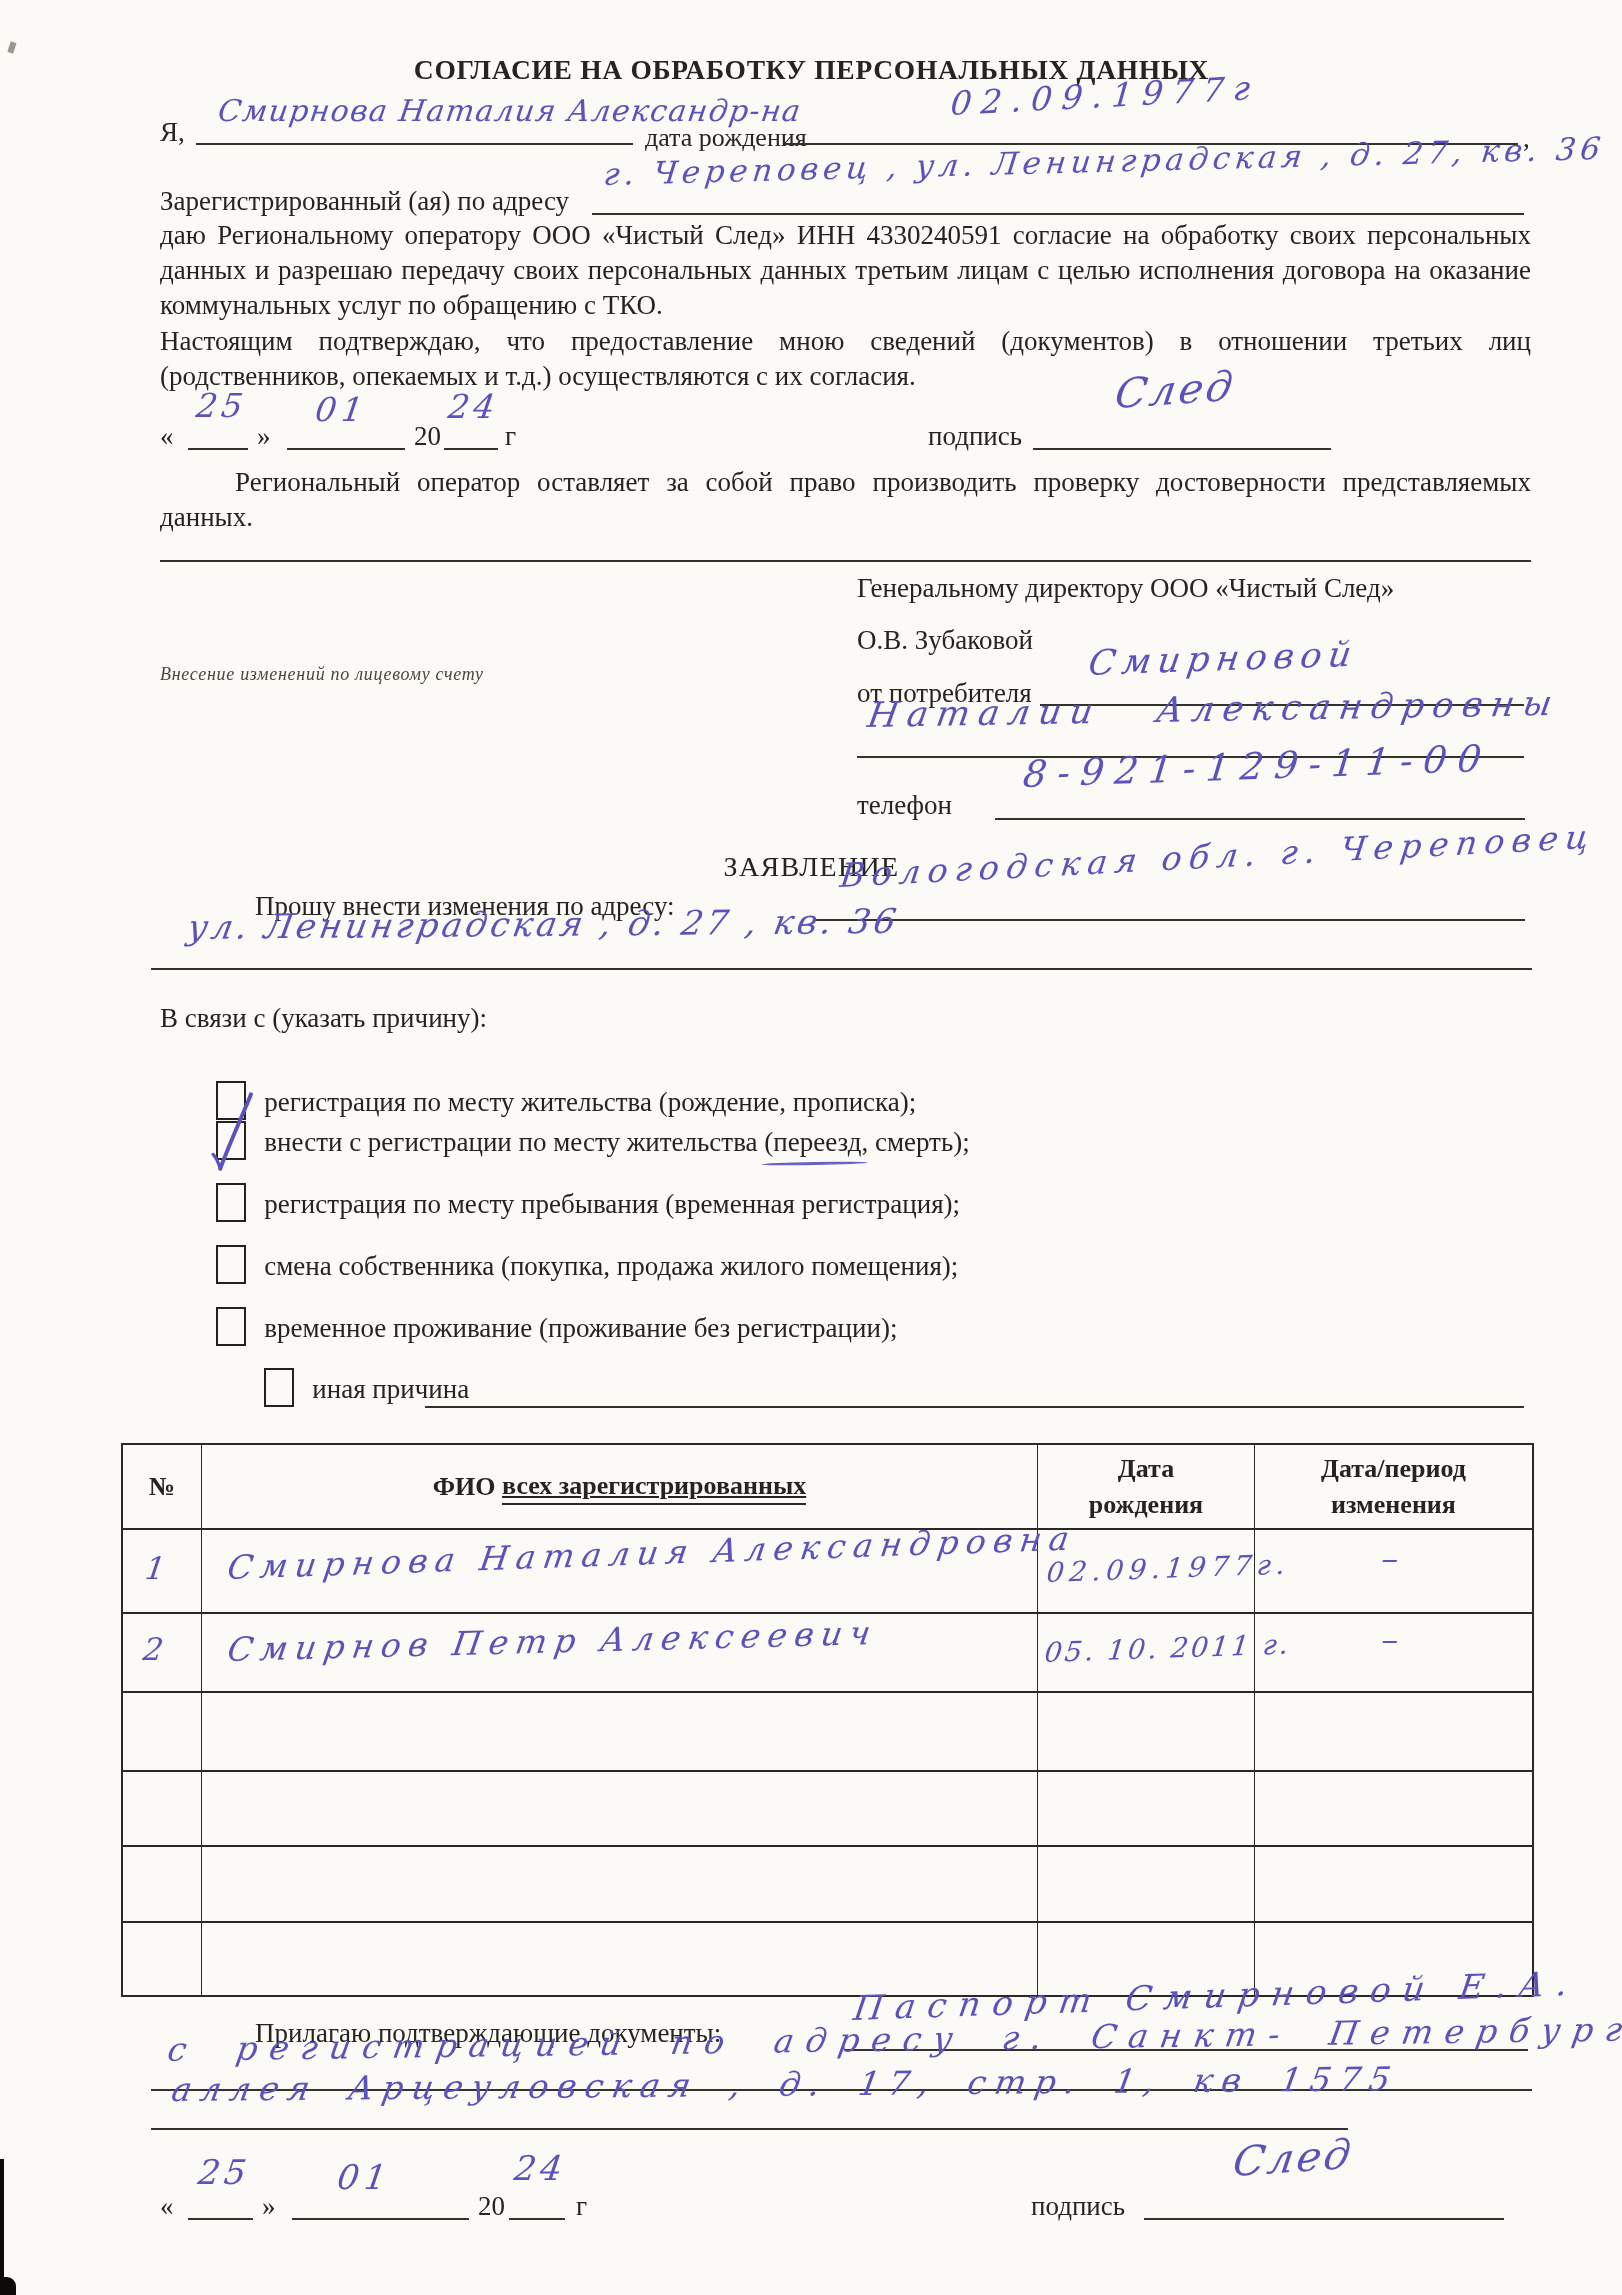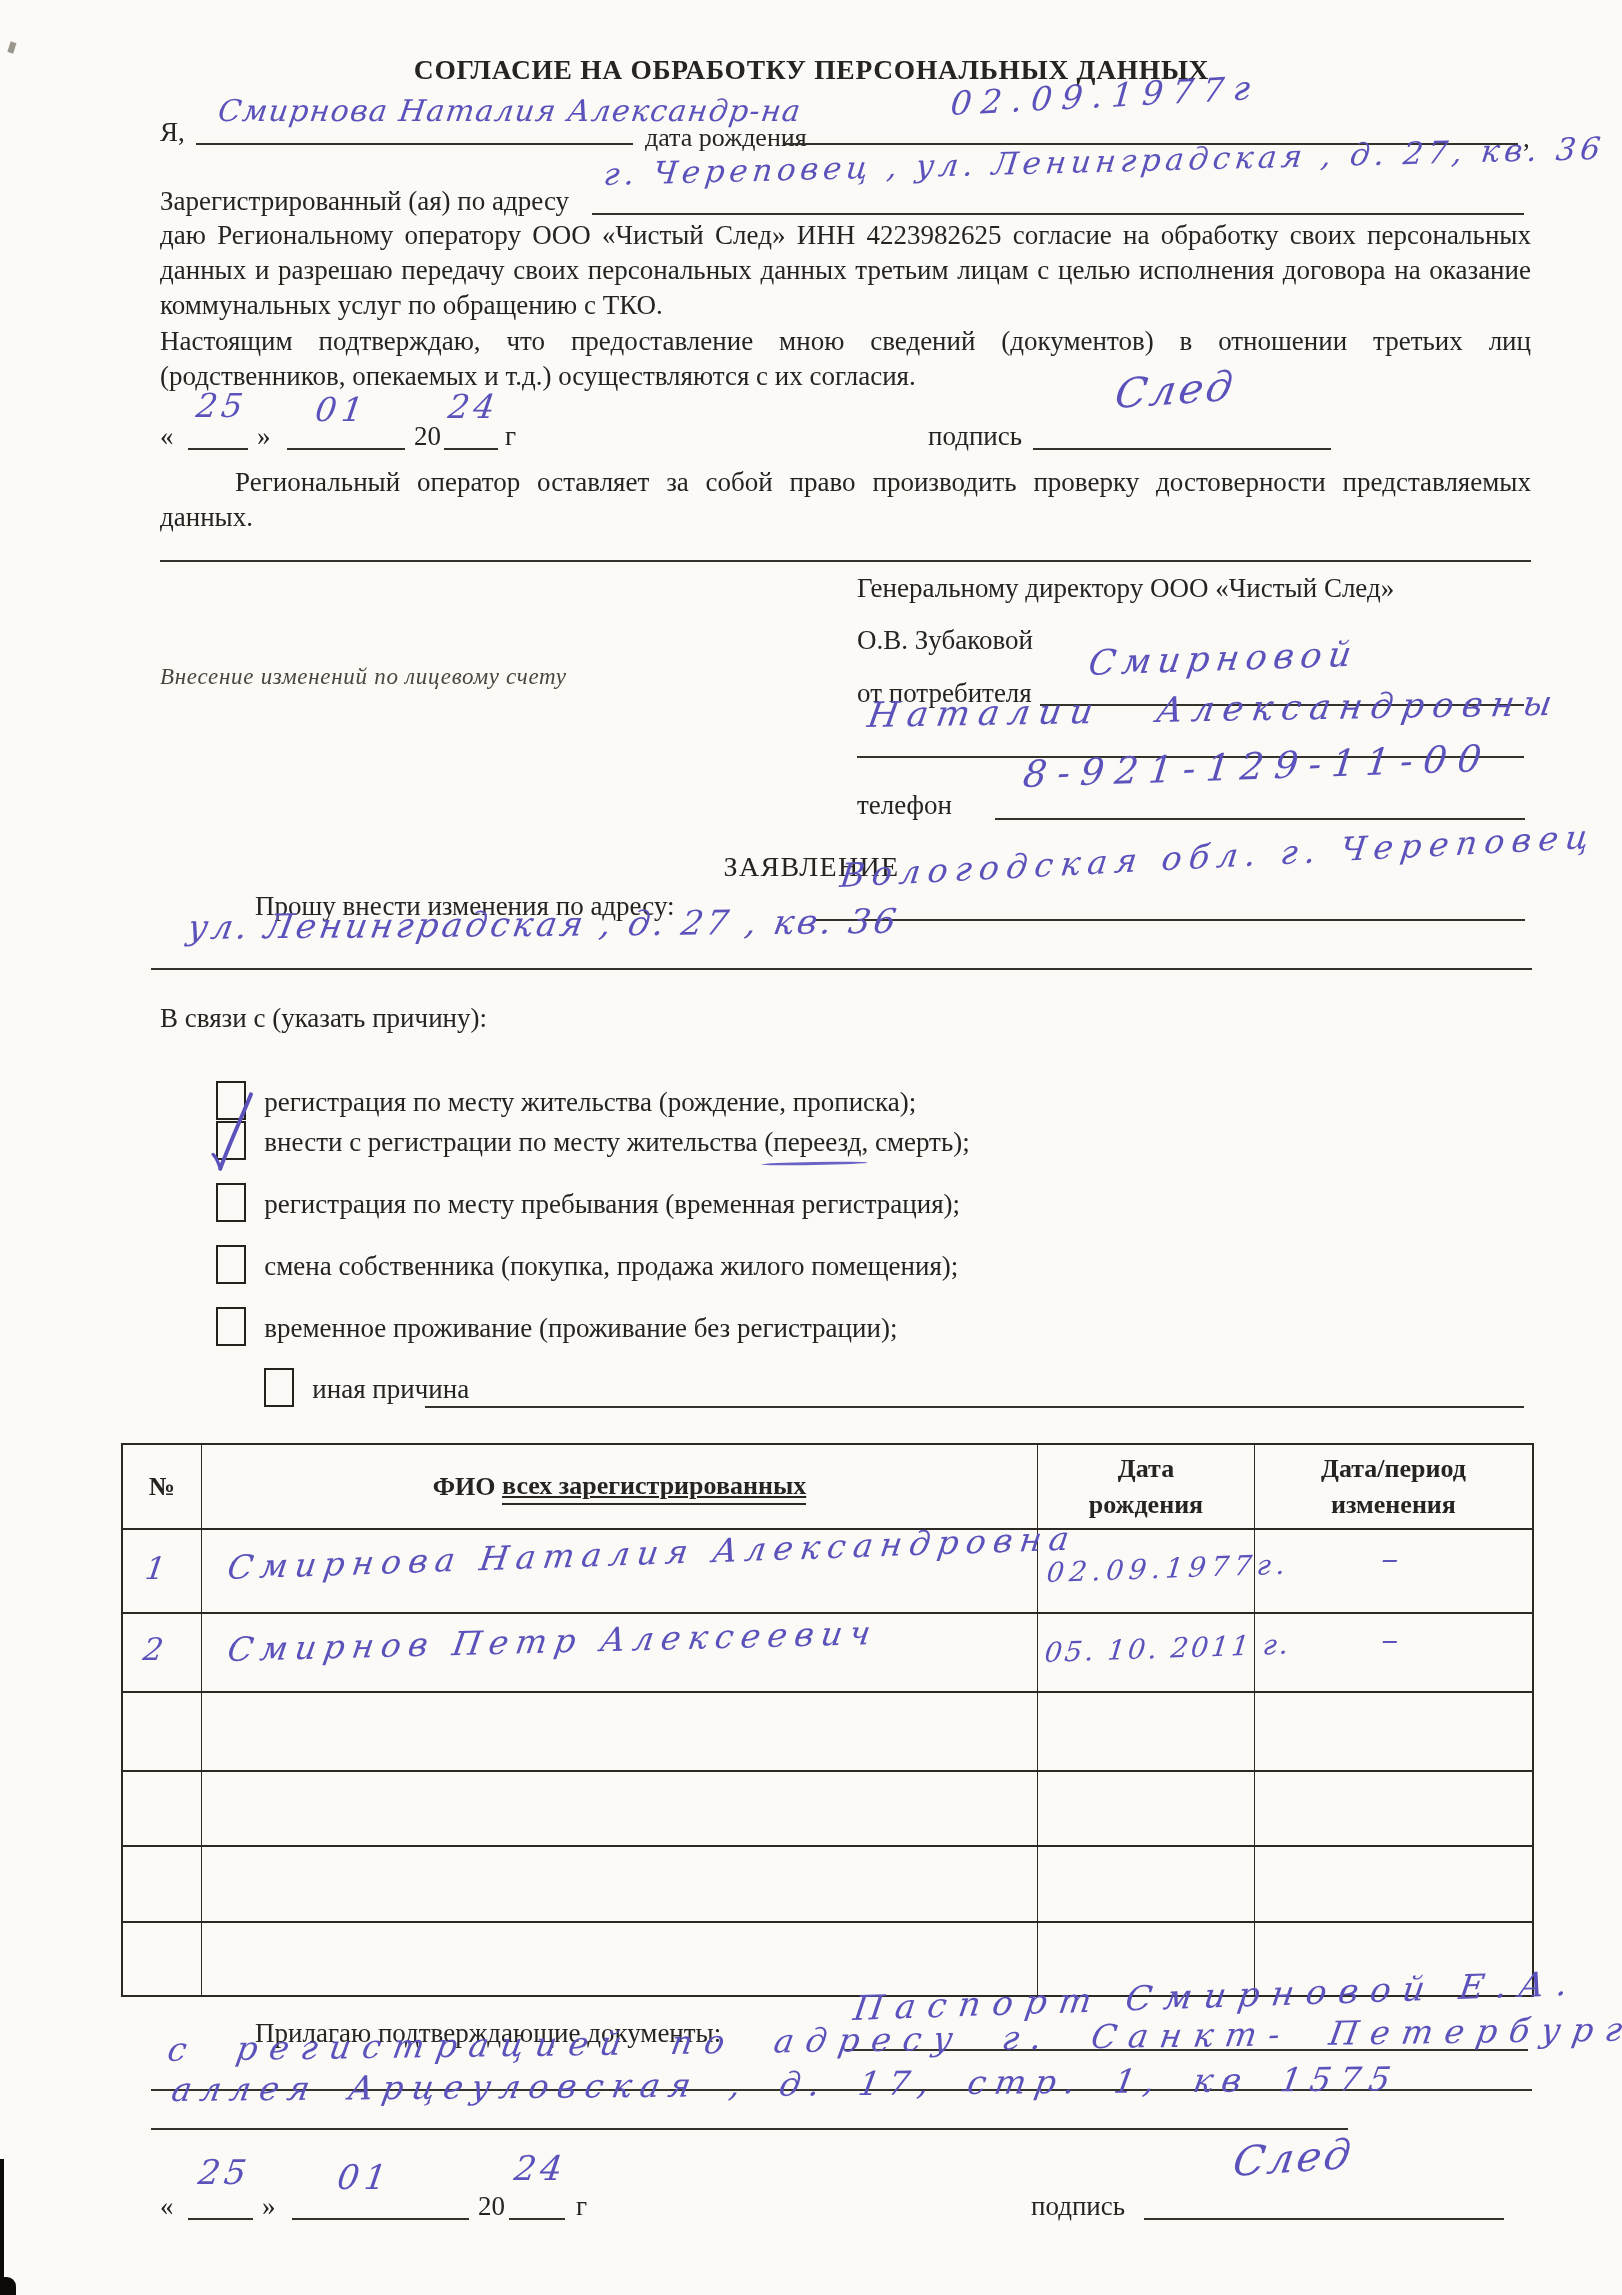--- a/index.html
+++ b/index.html
@@ -5,21 +5,21 @@
   html,body{margin:0;padding:0;background:#e8e6e0;}
   .page{position:relative;width:1623px;height:2295px;background:#fbfaf6;overflow:hidden;
         font-family:"Liberation Serif", serif;color:#262320;}
   .pt{position:absolute;font-size:27px;line-height:1.25;white-space:nowrap;}
   .title{position:absolute;top:54px;left:0;width:1623px;text-align:center;
          font-size:27.5px;font-weight:bold;letter-spacing:0.7px;}
   .just{white-space:normal;text-align:justify;text-align-last:justify;}
   .uline{position:absolute;height:0;border-bottom:2px solid #35322c;}
   .hw{position:absolute;font-family:"DejaVu Serif", serif;font-style:italic;
       color:#5b53bb;white-space:nowrap;transform:skewX(-8deg);transform-origin:left bottom;}
-  .note{position:absolute;font-size:23px;font-style:italic;color:#4a463f;letter-spacing:0.7px;}
+  .note{position:absolute;font-size:18px;font-style:italic;color:#4a463f;letter-spacing:0.7px;}
   .h2{position:absolute;left:0;width:1623px;text-align:center;font-size:28px;letter-spacing:1.3px;}
   .cb-row{position:absolute;left:216px;display:flex;align-items:flex-start;}
   .cb-box{width:26px;height:35px;border:2px solid #25221e;background:transparent;flex:0 0 auto;}
   .cb-label{font-size:27px;line-height:1.2;margin-left:18.3px;white-space:nowrap;padding-top:5.2px;}
   .blue-u{position:relative;margin-top:48px;}
   .blue-u::after{content:"";position:absolute;left:-2.6px;right:1.3px;bottom:-7.9px;height:2.6px;
                  background:#6a62c6;border-radius:50%;transform:rotate(-1deg);}
   .check-svg{position:absolute;left:-9.2px;top:-34px;width:50px;height:85px;}
   
   .rtable{position:absolute;left:121px;top:1443px;width:1409px;border:2px solid #2c2823;}
@@ -53,21 +53,21 @@
   <span class="hw" style="left:216px;top:93px;font-size:30px;letter-spacing:1.3px;">Смирнова Наталия Александр-на</span>
   <span class="pt" style="left:645px;top:122px;font-size:26px;">дата рождения</span>
   <div class="uline" style="left:785px;top:143px;width:733px;"></div>
   <span class="hw" style="left:949px;top:84px;font-size:33px;letter-spacing:9.2px;transform:skewX(-8deg) rotate(-3deg);">02.09.1977г</span>
   <span class="pt" style="left:1523px;top:122px;">,</span>
 
   <span class="pt" style="left:160px;top:185px;">Зарегистрированный (ая) по адресу</span>
   <div class="uline" style="left:592px;top:213px;width:932px;"></div>
   <span class="hw" style="left:602px;top:156px;font-size:31px;letter-spacing:4.6px;transform:skewX(-8deg) rotate(-1.5deg);">г. Череповец , ул. Ленинградская , д. 27, кв. 36</span>
 
-  <div class="pt just" style="left:160px;top:219px;width:1371px;">даю Региональному оператору ООО «Чистый След» ИНН 4223982625 согласие на обработку своих персональных</div>
+  <div class="pt just" style="left:160px;top:219px;width:1371px;">даю Региональному оператору ООО «Чистый След» ИНН 4330240591 согласие на обработку своих персональных</div>
   <div class="pt just" style="left:160px;top:254px;width:1371px;">данных и разрешаю передачу своих персональных данных третьим лицам с целью исполнения договора на оказание</div>
   <div class="pt" style="left:160px;top:289px;">коммунальных услуг по обращению с ТКО.</div>
 
   <div class="pt just" style="left:160px;top:325px;width:1371px;">Настоящим подтверждаю, что предоставление мною сведений (документов) в отношении третьих лиц</div>
   <div class="pt" style="left:160px;top:360px;">(родственников, опекаемых и т.д.) осуществляются с их согласия.</div>
 
   <span class="pt" style="left:160px;top:420px;">«</span>
   <div class="uline" style="left:188px;top:448px;width:60px;"></div>
   <span class="hw" style="left:194px;top:386px;font-size:33px;letter-spacing:3.9px;">25</span>
   <span class="pt" style="left:257px;top:420px;">»</span>

